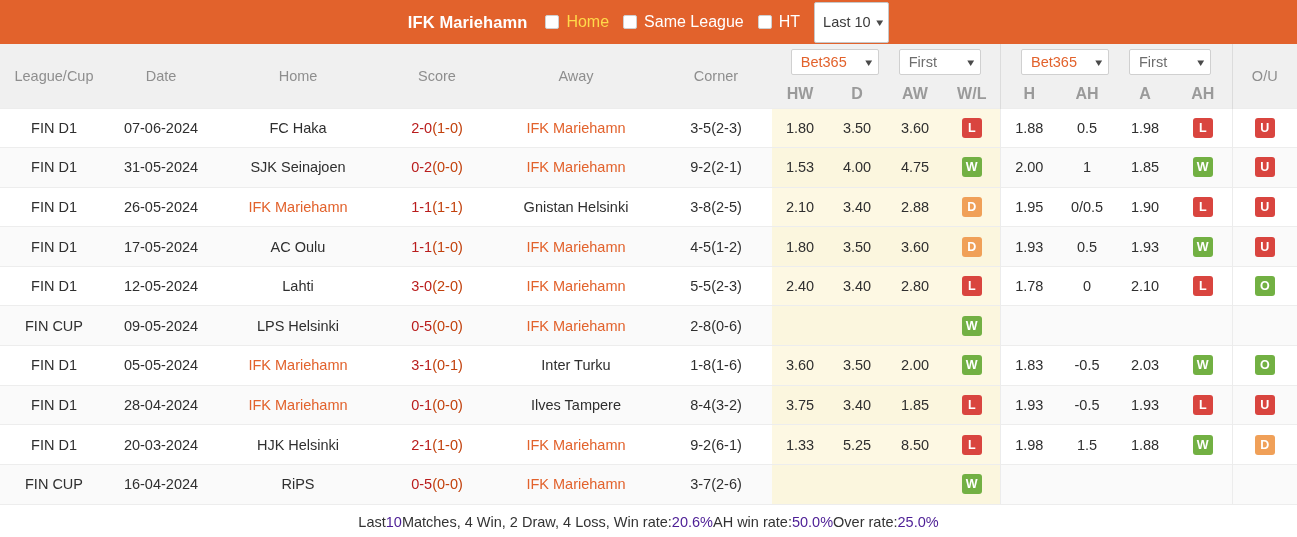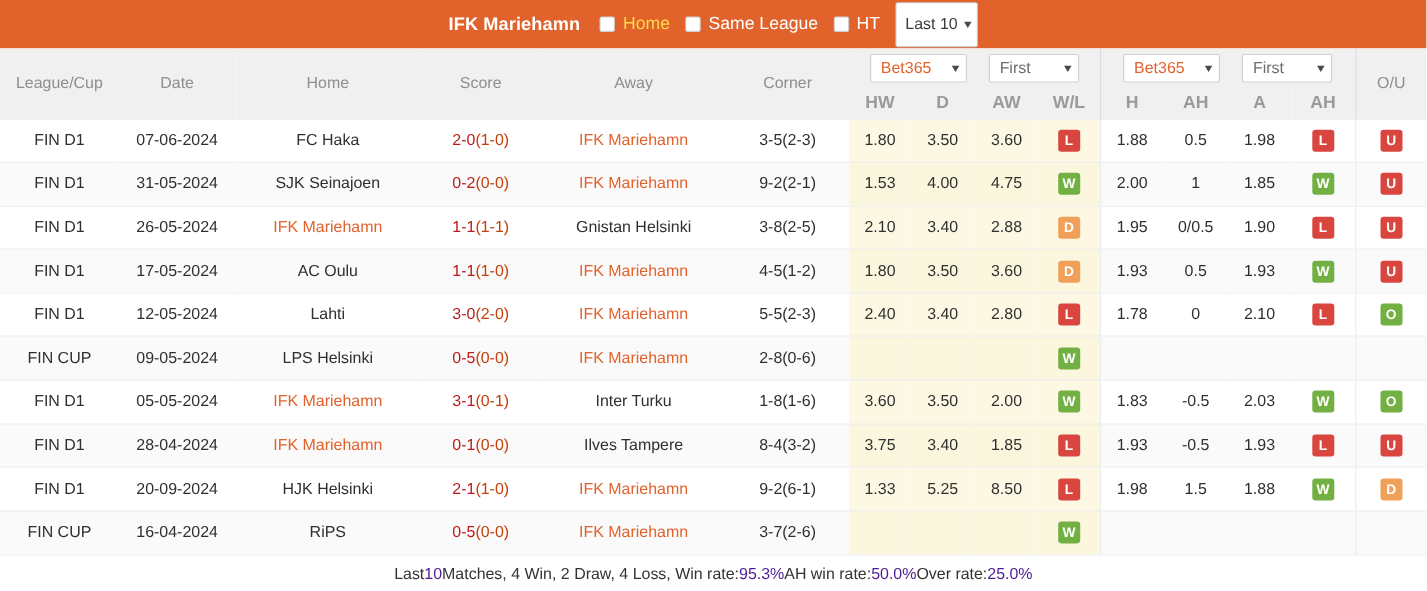--- a/index.html
+++ b/index.html
@@ -394,21 +394,21 @@
           <td class="hl">1.85</td>
           <td class="hl"><span class="badge L">L</span></td>
           <td class="vsep-left">1.93</td>
           <td>-0.5</td>
           <td>1.93</td>
           <td><span class="badge L">L</span></td>
           <td class="vsep-left"><span class="badge U">U</span></td>
         </tr>
         <tr>
           <td>FIN D1</td>
-          <td>20-09-2024</td>
+          <td>20-03-2024</td>
           <td><span class="">HJK Helsinki</span></td>
           <td><span class="score-main">2-1</span><span class="score-ht">(1-0)</span></td>
           <td><span class="team-hl">IFK Mariehamn</span></td>
           <td>9-2(6-1)</td>
           <td class="hl">1.33</td>
           <td class="hl">5.25</td>
           <td class="hl">8.50</td>
           <td class="hl"><span class="badge L">L</span></td>
           <td class="vsep-left">1.98</td>
           <td>1.5</td>
@@ -433,20 +433,20 @@
           <td></td>
           <td class="vsep-left"></td>
         </tr>
       </tbody>
   </table>
 
   <div class="footer">
     <span>Last </span>
       <span class="num">10</span>
       <span> Matches, 4 Win, 2 Draw, 4 Loss, Win rate: </span>
-      <span class="num">95.3%</span>
+      <span class="num">20.6%</span>
       <span> AH win rate: </span>
       <span class="num">50.0%</span>
       <span> Over rate: </span>
       <span class="num">25.0%</span>
   </div>
 
 </div>
 
 </body></html>

